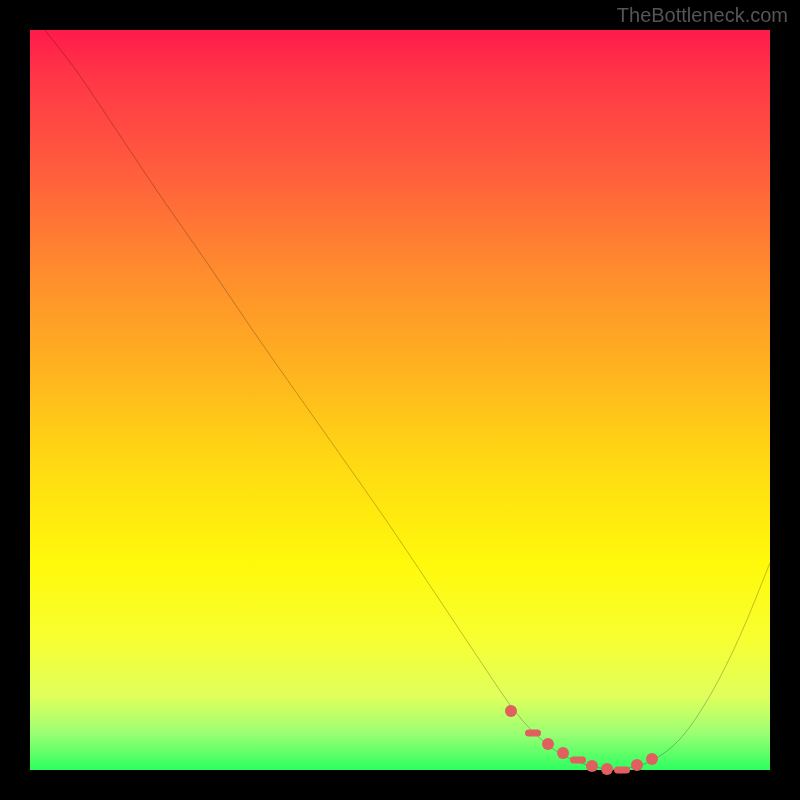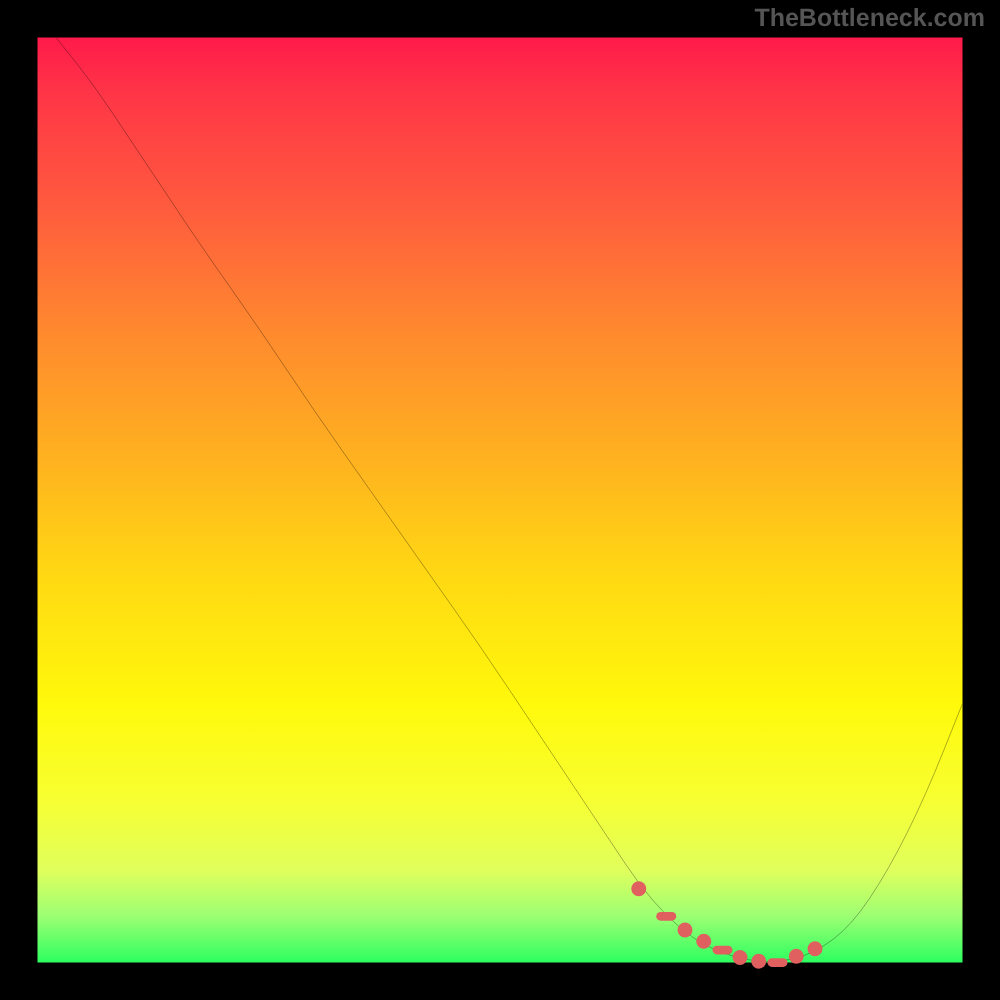--- a/index.html
+++ b/index.html
@@ -10,21 +10,21 @@
     position: relative;
     font-family: Arial, sans-serif;
     overflow: hidden;
   }
   .watermark {
     position: absolute;
     top: 4px;
     right: 12px;
     color: #555;
     font-size: 20px;
-    font-weight: bold;
+    font-weight: normal;
     z-index: 10;
   }
   .plot-area {
     position: absolute;
     left: 30px;
     top: 30px;
     width: 740px;
     height: 740px;
   }
   .gradient-bg {

